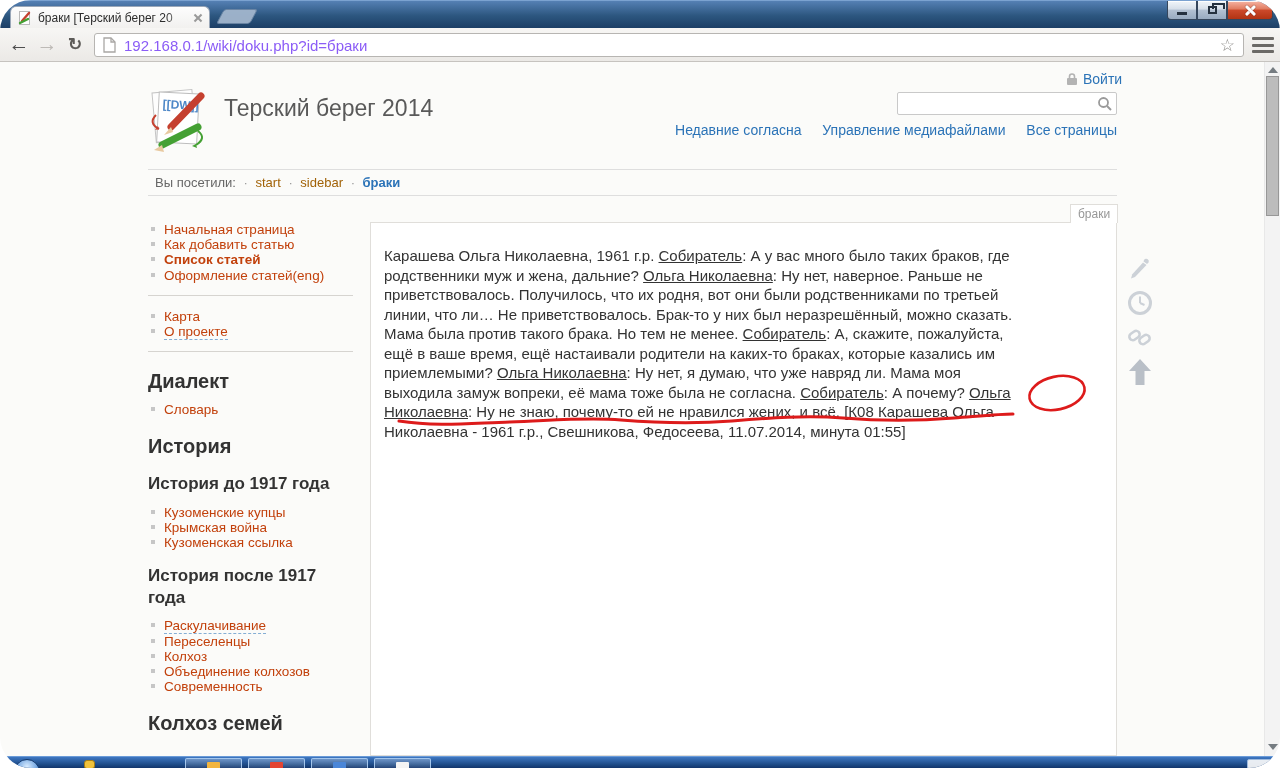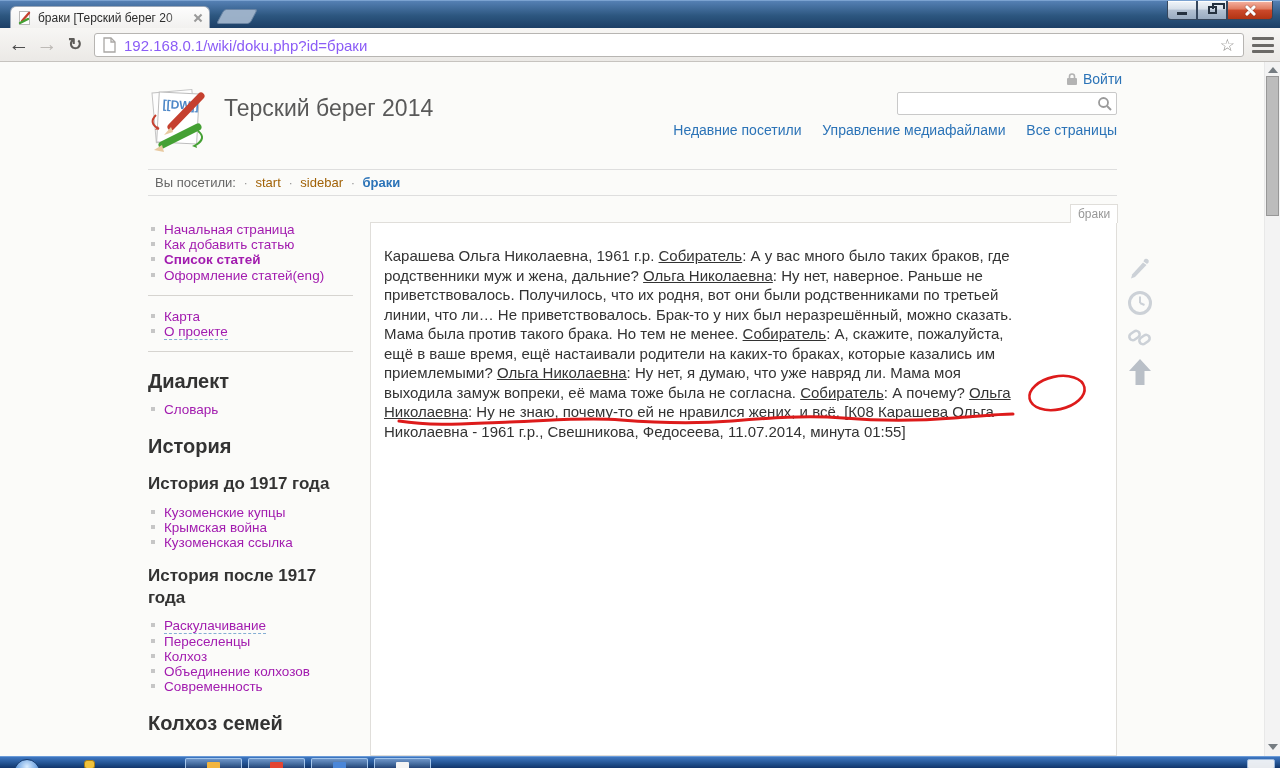--- a/index.html
+++ b/index.html
@@ -1,17 +1,17 @@
 <!DOCTYPE html>
 <html><head>
 <meta charset="utf-8">
 <style>
   * { margin:0; padding:0; box-sizing:border-box; }
   body { font-family:"Liberation Sans", sans-serif; background:#fff; }
-  .screen { position:relative; width:1280px; height:768px; overflow:hidden; background:#fff; }
+  .screen { position:relative; width:1280px; height:768px; overflow:hidden; background:#fff;border-radius:31px; }
 
   
   .titlebar { position:absolute; top:0; left:0; width:1280px; height:28px;
     background:linear-gradient(180deg,#5580b4 0%,#2c567f 55%,#1d3f66 100%); border-top:1px solid #7ba2d0; }
   .tab { position:absolute; left:10px; top:5px; width:200px; height:23px; background:linear-gradient(#fdfdfd,#f1f0ee);
     border-radius:6px 6px 0 0; border:1px solid #9aa7b8; border-bottom:none; display:flex; align-items:center; padding:0 6px; gap:5px; }
   .tab-title { font-size:12px; color:#2c2c2c; white-space:nowrap; overflow:hidden; width:150px;
     -webkit-mask-image:linear-gradient(90deg,#000 85%,transparent); mask-image:linear-gradient(90deg,#000 85%,transparent); }
   .tab-close { position:relative; width:10px; height:10px; flex:0 0 auto; cursor:pointer; }
   .tab-close::before,.tab-close::after { content:""; position:absolute; left:4px; top:0; width:2px; height:10px; background:#9a9a9a; }
@@ -61,21 +61,21 @@
     font-size:13px; color:#666; line-height:25px; padding-left:7px; }
   .trace a { color:#a16207; text-decoration:none; cursor:pointer; }
   .trace .sep { color:#999; margin:0 4px; }
   .trace .cur { font-weight:bold; color:#2b73b7; }
 
   
   .sidebar { position:absolute; left:148px; top:158px; width:205px; font-size:13.5px; }
   .sb-list { list-style:none; margin:2px 0 12px 0; }
   .sb-list li { position:relative; padding-left:16px; line-height:15.2px; }
   .sb-list li::before { content:""; position:absolute; left:3px; top:5px; width:4px; height:4px; background:#c6c6c6; }
-  .sb-link { color:#a21caf; text-decoration:none; cursor:pointer;margin-top:27px; }
+  .sb-link { color:#c2410c; text-decoration:none; cursor:pointer;margin-top:27px; }
   .sb-link.bold { font-weight:bold; }
   .sb-link.dashed { border-bottom:1px dashed #85aed4; }
   .sb-divider { border-top:1px solid #d6d4d0; margin:11px 0 13px 0; }
   .sb-h1 { font-size:20px; font-weight:bold; color:#333; margin:18px 0 9px 0; }
   .sb-h2 { font-size:17px; font-weight:bold; color:#333; margin:15px 0 9px 0; line-height:1.3; }
 
   
   .pagetab { position:absolute; left:1070px; top:142px; width:48px; height:19px; background:#fff; border:1px solid #e0deda; border-bottom:none;
     z-index:3; font-size:12px; color:#979797; text-align:center; line-height:18px; }
   .content { position:absolute; left:370px; top:160px; width:747px; height:534px; background:#fff; border:1px solid #e0deda; }
@@ -187,21 +187,21 @@
 
     <div class="searchbox">
       <input type="text" value="" style="">
       <svg class="mag" width="16" height="16" viewBox="0 0 16 16">
         <circle cx="6.5" cy="6.5" r="4.5" fill="none" stroke="#9a9a9a" stroke-width="1.8"></circle>
         <line x1="10" y1="10" x2="14" y2="14" stroke="#9a9a9a" stroke-width="2"></line>
       </svg>
     </div>
 
     <div class="toplinks">
-      <a>Недавние посетили</a>
+      <a>Недавние согласна</a>
       <a>Управление медиафайлами</a>
       <a>Все страницы</a>
     </div>
 
     <div class="trace">
       <span>Вы посетили:</span>
       <span class="sep">·</span>
       <a>start</a>
       <span class="sep">·</span>
       <a>sidebar</a>

